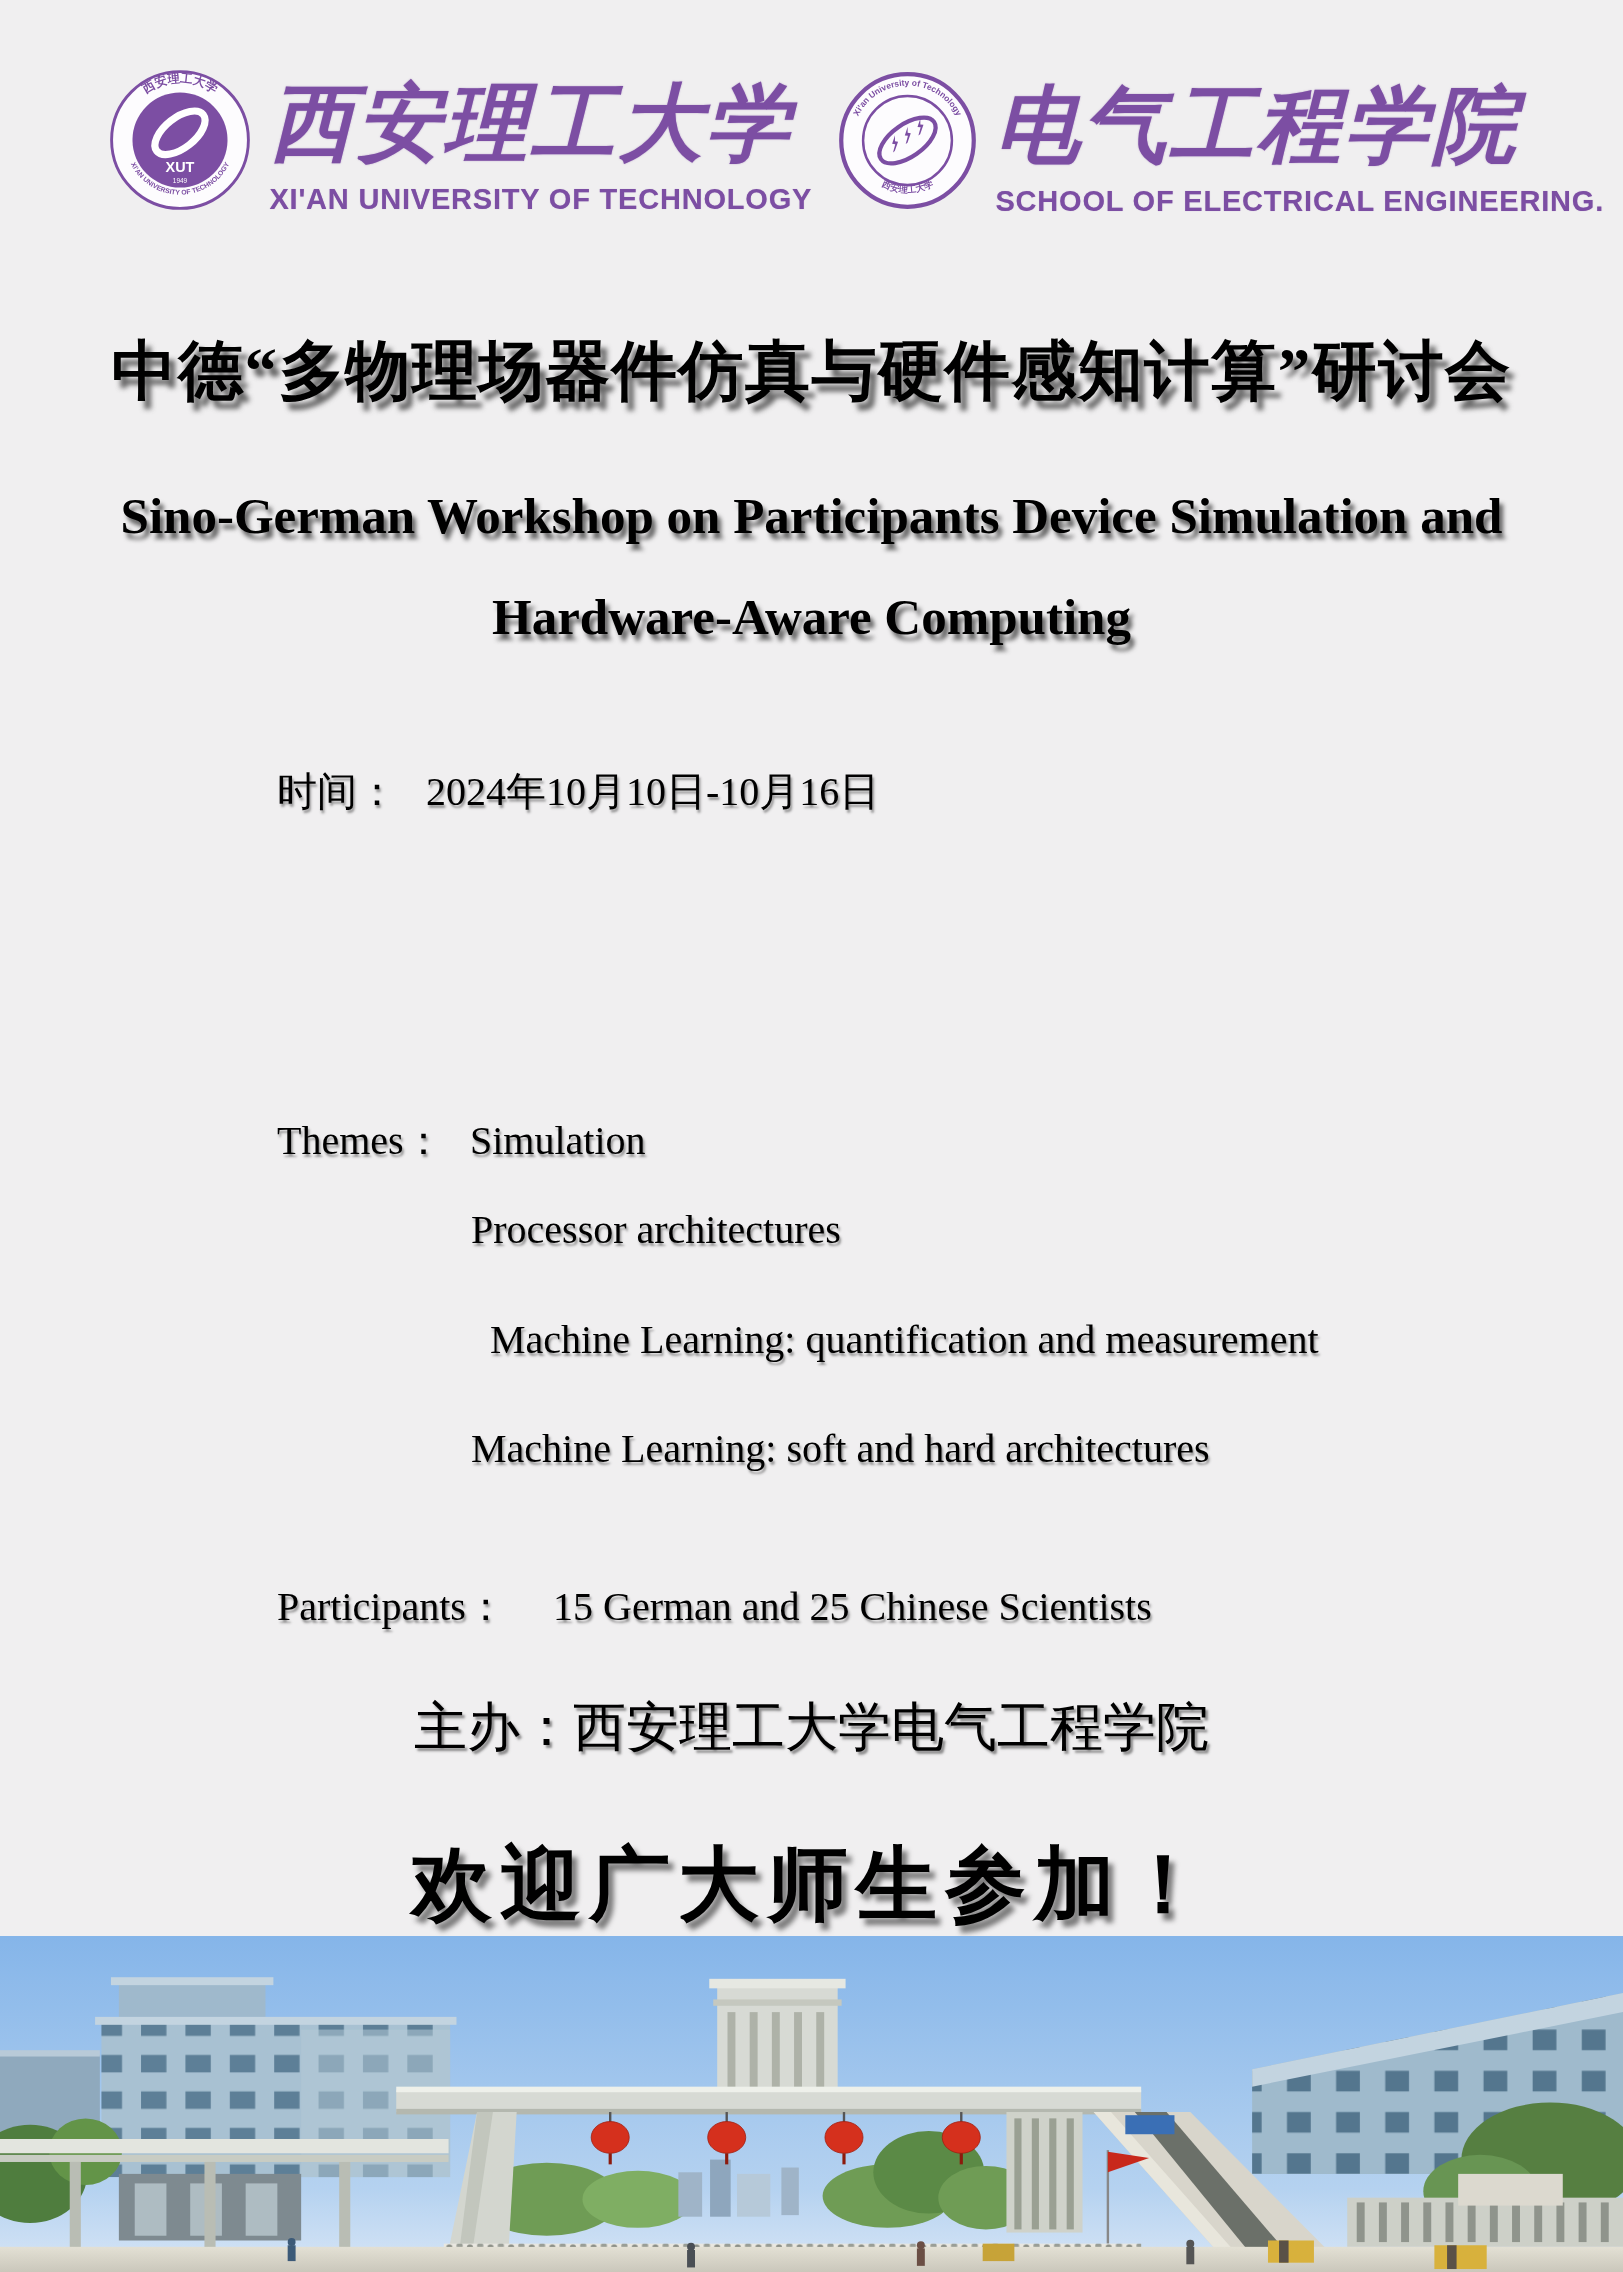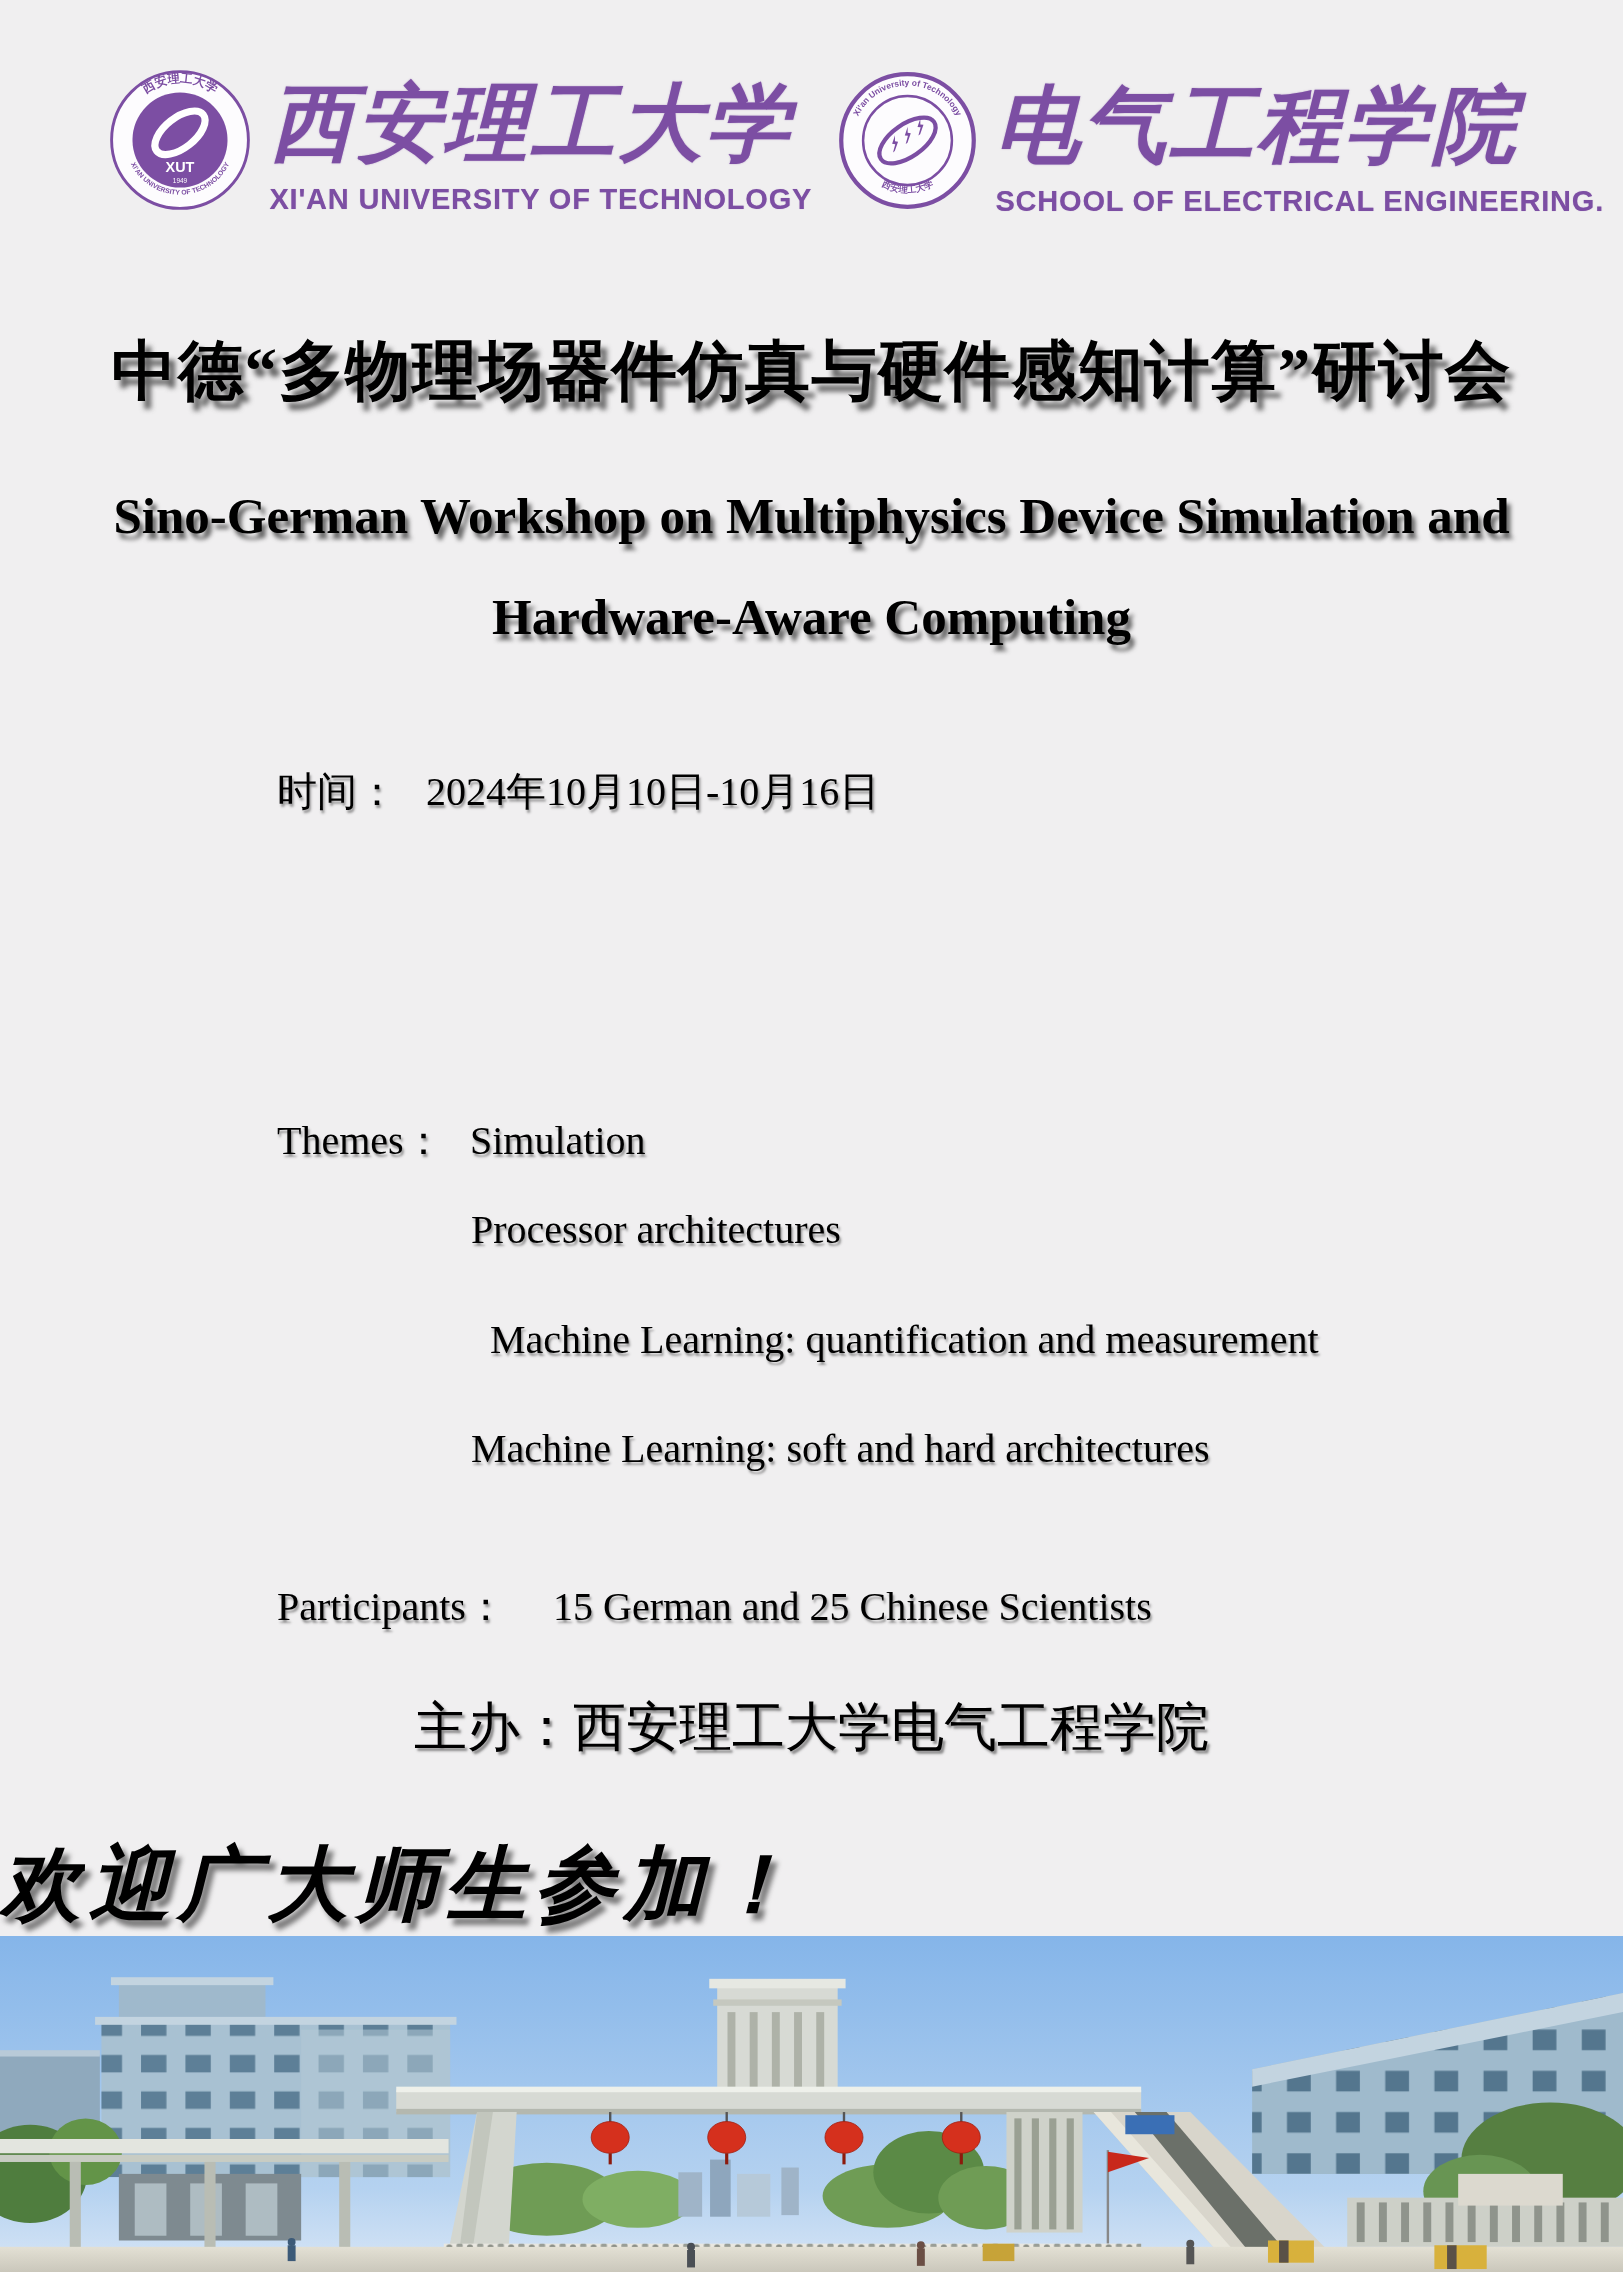--- a/index.html
+++ b/index.html
@@ -53,22 +53,22 @@
   .t-theme2{top:1206px;left:471px;}
   .t-theme3{top:1316px;left:490px;}
   .t-theme4{top:1425px;left:471px;}
   .t-part{top:1535px;margin-top:44px;}
   .organizer{
     position:absolute;top:1692px;left:0;width:100%;text-align:center;
     font-size:53px;white-space:nowrap;
     text-shadow:2.4px 3.2px 2.4px rgba(40,40,40,.5);
   }
   .welcome{
-    position:absolute;top:1831px;left:0;width:100%;text-align:left;
-    font-size:81px;font-weight:bold;font-style:italic;letter-spacing:8px;
+    position:absolute;top:1831px;left:0;width:100%;text-align:center;
+    font-size:81px;font-weight:bold;letter-spacing:8px;
     white-space:nowrap;
     font-family:"DejaVu Serif","Liberation Serif",serif;
     text-shadow:5.5px 7.1px 4.8px rgba(45,45,45,.6);
   }
   
   .photo{position:absolute;left:0;top:1936px;width:1623px;height:337px;display:block;}
 </style>
 </head>
 <body>
 
@@ -116,21 +116,21 @@
       </g>
     </svg>
     <div class="logo-text">
       <div class="logo-cn">电气工程学院</div>
       <div class="logo-en">SCHOOL OF  ELECTRICAL ENGINEERING.</div>
     </div>
   </div>
 
   <h1 class="title-cn" style="margin:0;">中德“多物理场器件仿真与硬件感知计算”研讨会</h1>
   <div class="title-en">
-    <div>Sino-German Workshop on Multiphysics Device Simulation and</div>
+    <div>Sino-German Workshop on Participants Device Simulation and</div>
     <div>Hardware-Aware Computing</div>
   </div>
 
   <div class="line t-time">
     <span class="lbl w-cn">时间：</span><span>2024年10月10日-10月16日</span>
   </div>
 
 
 
   <div class="line t-themes">

